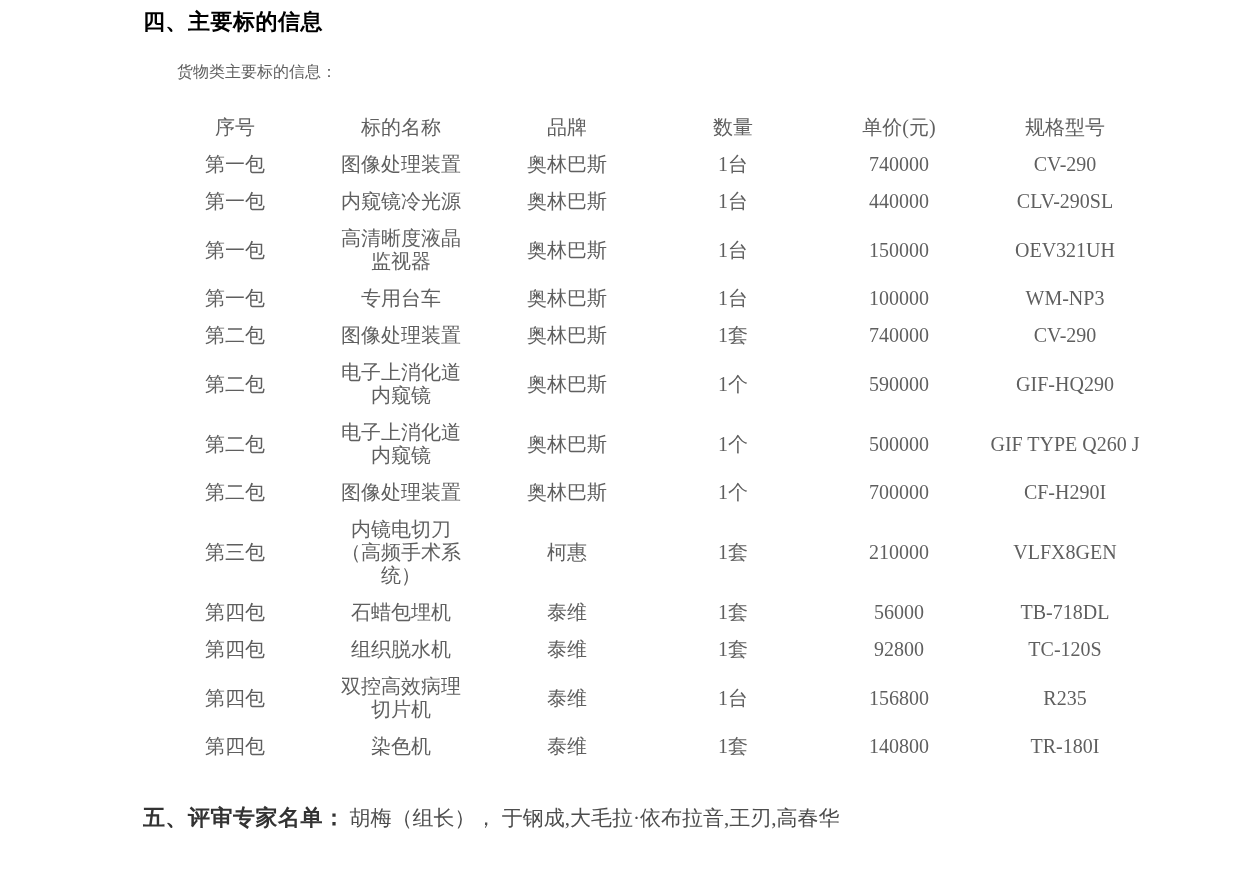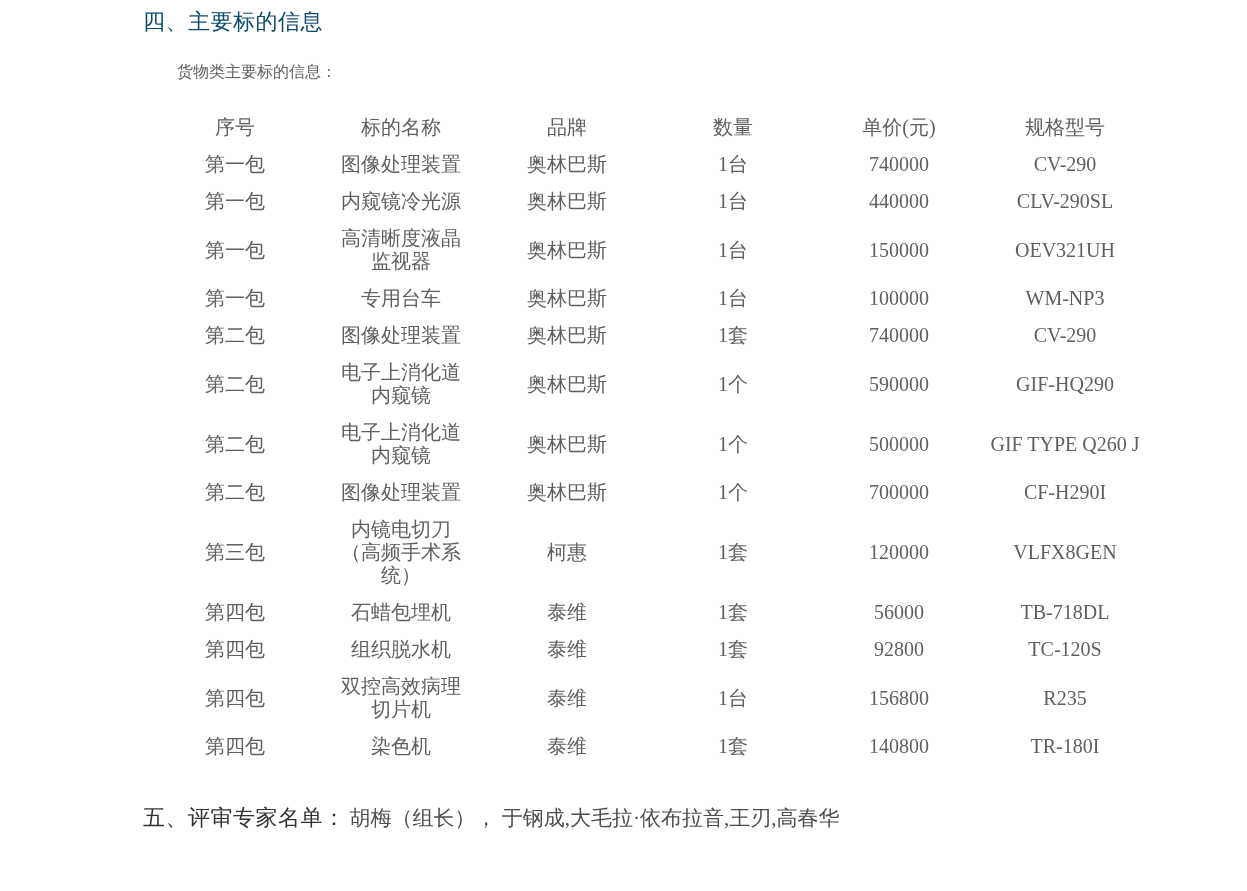--- a/index.html
+++ b/index.html
@@ -8,24 +8,24 @@
     width: 1247px;
     height: 891px;
     background: #ffffff;
     overflow: hidden;
     font-family: "Liberation Serif", "DejaVu Serif", serif;
     color: #5f5f5f;
   }
   .sec-title {
     margin: 10px 0 0 143px;
     font-family: "Liberation Sans", "DejaVu Sans", sans-serif;
-    font-weight: 400;
+    font-weight: 700;
     font-size: 22px;
     line-height: 24px;
-    color: #0c4a6e;
+    color: #000000;
     letter-spacing: 0.5px;
   }
   .intro {
     margin: 26px 0 0 177px;
     font-size: 16px;
     line-height: 23px;
     color: #5f5f5f;
   }
   table.goods {
     margin: 26px 0 0 152px;
@@ -45,21 +45,21 @@
   }
   .ct { display: inline-block; }
   .ct1 { max-width: 126px; }   
   .ct5 { max-width: 160px; }   
   .experts-line {
     margin: 38px 0 0 143px;
     white-space: nowrap;
   }
   .s5-title {
     font-family: "Liberation Sans", "DejaVu Sans", sans-serif;
-    font-weight: 400;
+    font-weight: 700;
     font-size: 22px;
     color: #333333;
     letter-spacing: 0.5px;
   }
   .s5-names {
     font-size: 21px;
     color: #4d4d4d;
     margin-left: 4px;
     text-align: right;
   }
@@ -147,21 +147,21 @@
           <td><span class="ct ct2">奥林巴斯</span></td>
           <td><span class="ct ct3">1个</span></td>
           <td><span class="ct ct4">700000</span></td>
           <td><span class="ct ct5">CF-H290I</span></td>
         </tr>
         <tr>
           <td><span class="ct ct0">第三包</span></td>
           <td><span class="ct ct1">内镜电切刀（高频手术系统）</span></td>
           <td><span class="ct ct2">柯惠</span></td>
           <td><span class="ct ct3">1套</span></td>
-          <td><span class="ct ct4">120000</span></td>
+          <td><span class="ct ct4">210000</span></td>
           <td><span class="ct ct5">VLFX8GEN</span></td>
         </tr>
         <tr>
           <td><span class="ct ct0">第四包</span></td>
           <td><span class="ct ct1">石蜡包埋机</span></td>
           <td><span class="ct ct2">泰维</span></td>
           <td><span class="ct ct3">1套</span></td>
           <td><span class="ct ct4">56000</span></td>
           <td><span class="ct ct5">TB-718DL</span></td>
         </tr>

